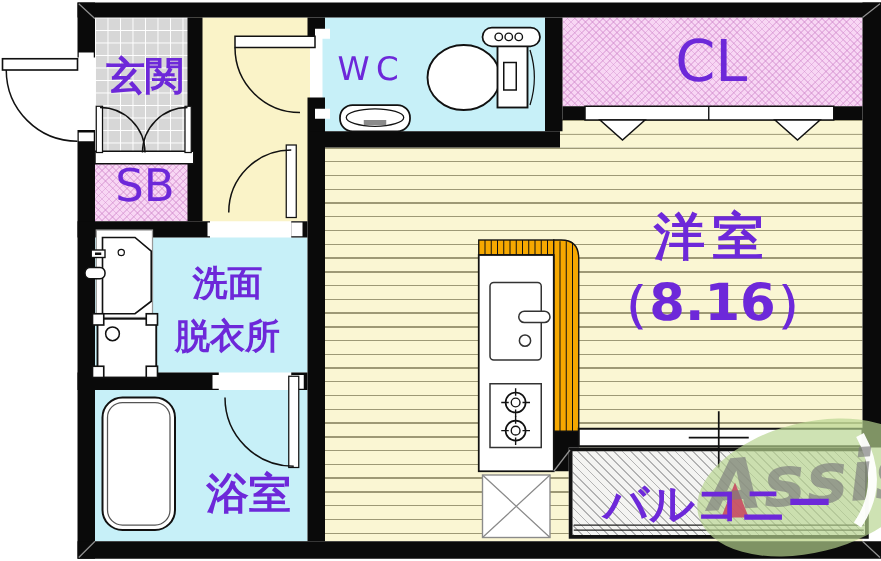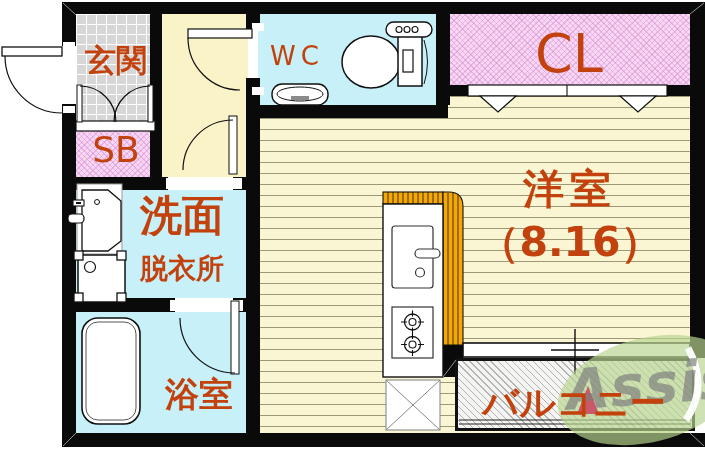--- a/index.html
+++ b/index.html
@@ -25,21 +25,21 @@
   .floorboards{
     background-color:#faf6d3;
     background-image:repeating-linear-gradient(180deg,rgba(95,90,55,.60) 0 1px,transparent 1px 11px);
   }
   .balcony{
     background-color:#f4f4f2;
     background-image:repeating-linear-gradient(45deg,#b3b3b3 0 1px,transparent 1px 5px);
     border:3px solid #111;box-sizing:border-box;
   }
   .label{
-    position:absolute;text-align:center;color:#c2410c;font-weight:600;
+    position:absolute;text-align:center;color:#6d28d9;font-weight:600;
     white-space:nowrap;pointer-events:none;
   }
   svg.overlay{position:absolute;left:0;top:0;pointer-events:none;}
   #assist-text{
     position:absolute;left:566px;top:350px;width:220px;
     font-size:56px;font-weight:bold;font-style:italic;letter-spacing:1px;
     color:rgba(125,125,125,.68);transform:rotate(-4deg);
   }
 </style>
 </head>
@@ -204,21 +204,21 @@
       <path d="M688,348 Q709,386 686,420" stroke="#ffffff" stroke-width="7" fill="none" opacity="0.95"></path>
       <polygon points="577,414 588,386 599,414" fill="#c84a62" opacity="0.9"></polygon>
     </g>
   </svg>
 
   <div id="assist-text">Assist</div>
 
   <div class="label" style="left:76px;top:40px;width:80px;font-size:31px;">玄関</div>
   <div class="label" style="left:76px;top:129px;width:80px;font-size:36px;font-weight:500;">SB</div>
   <div class="label" style="left:258px;top:41px;width:78px;font-size:26px;letter-spacing:5px;font-weight:500;">WC</div>
-  <div class="label" style="left:450px;top:22px;width:238px;font-size:54px;font-weight:500;">CL</div>
-  <div class="label" style="left:118px;top:188px;width:128px;font-size:42px;text-align:center;">洗面</div>
+  <div class="label" style="left:450px;top:22px;width:238px;font-size:46px;font-weight:500;">CL</div>
+  <div class="label" style="left:118px;top:208px;width:128px;font-size:28px;text-align:center;">洗面</div>
   <div class="label" style="left:112px;top:250px;width:140px;font-size:28px;">脱衣所</div>
   <div class="label" style="left:147px;top:372px;width:104px;font-size:34px;font-family:Liberation Mono, monospace;">浴室</div>
   <div class="label" style="left:455px;top:162px;width:230px;font-size:41px;letter-spacing:6px;font-family:Liberation Mono, monospace;">洋室</div>
   <div class="label" style="left:455px;top:215px;width:230px;font-size:41px;font-weight:700;">（8.16）</div>
   <div class="label" style="left:455px;top:379px;width:238px;font-size:36px;z-index:5;text-align:center;">バルコニー</div>
 
 </div>
 
 </body></html>

